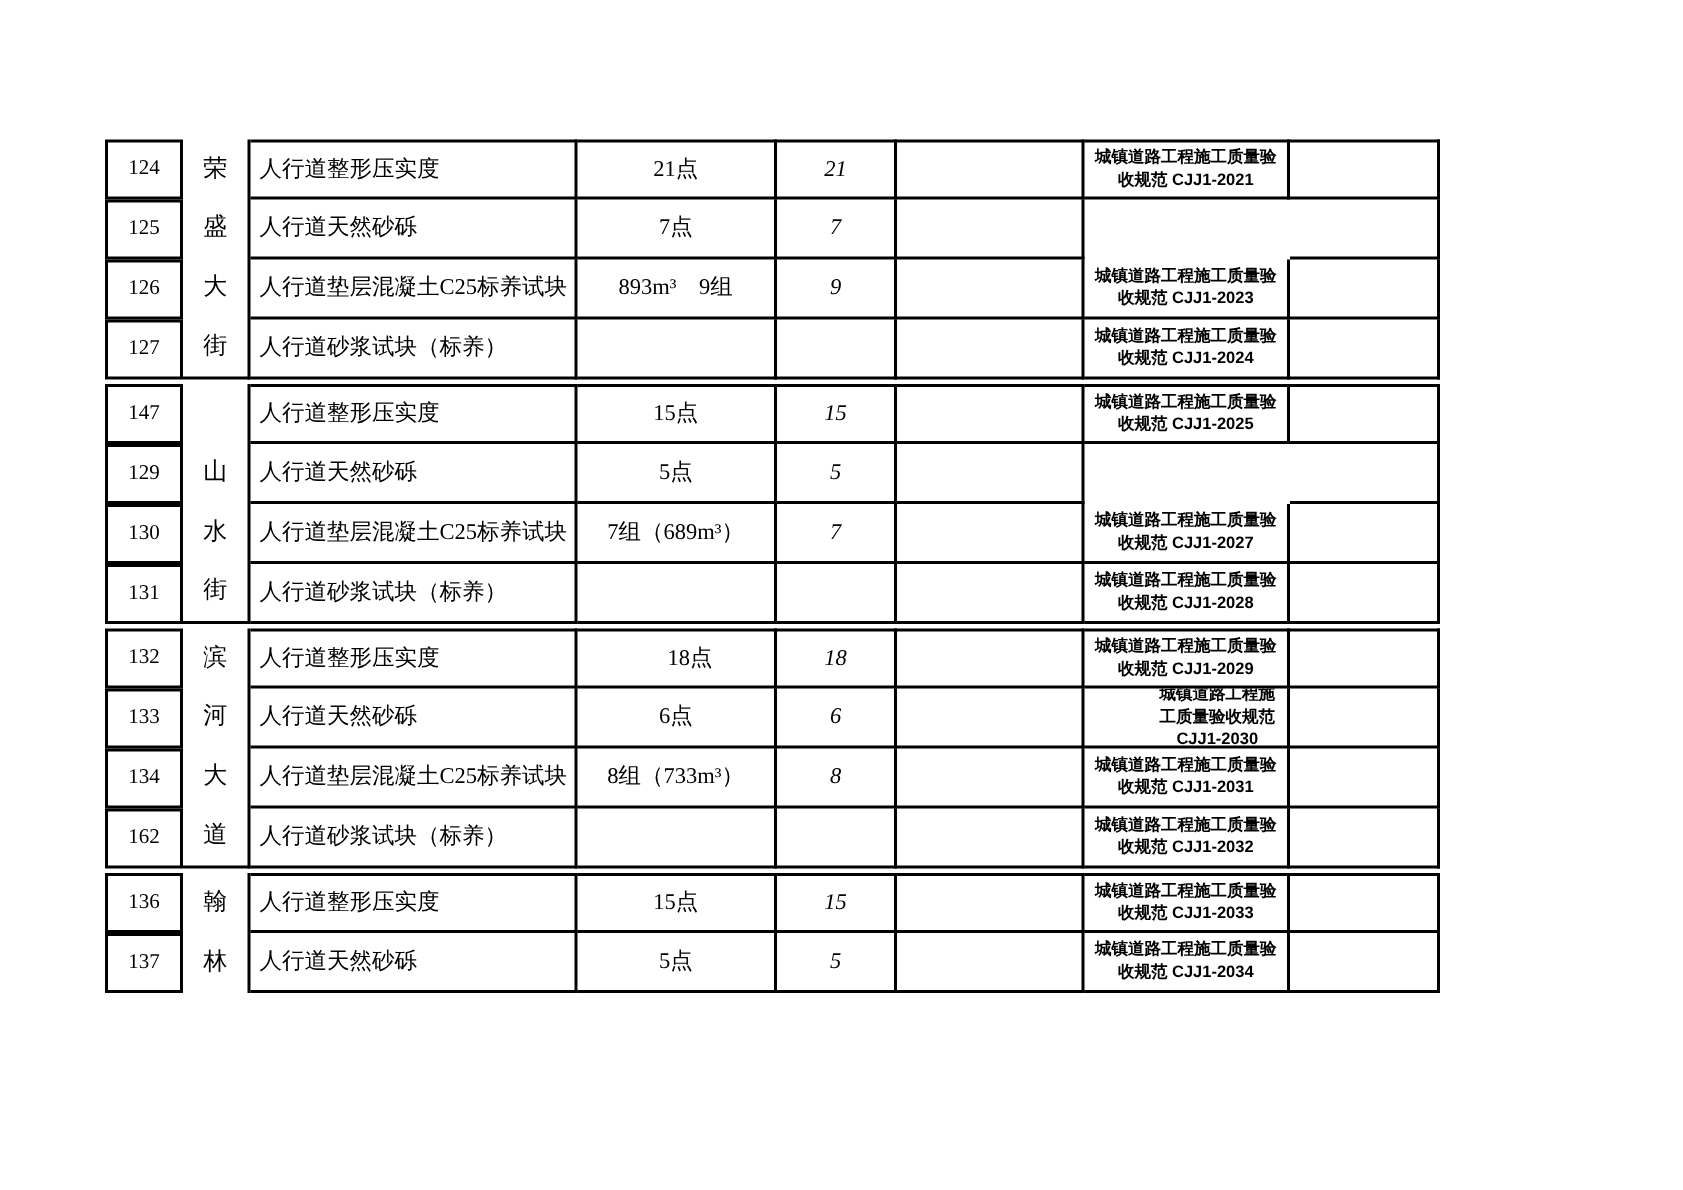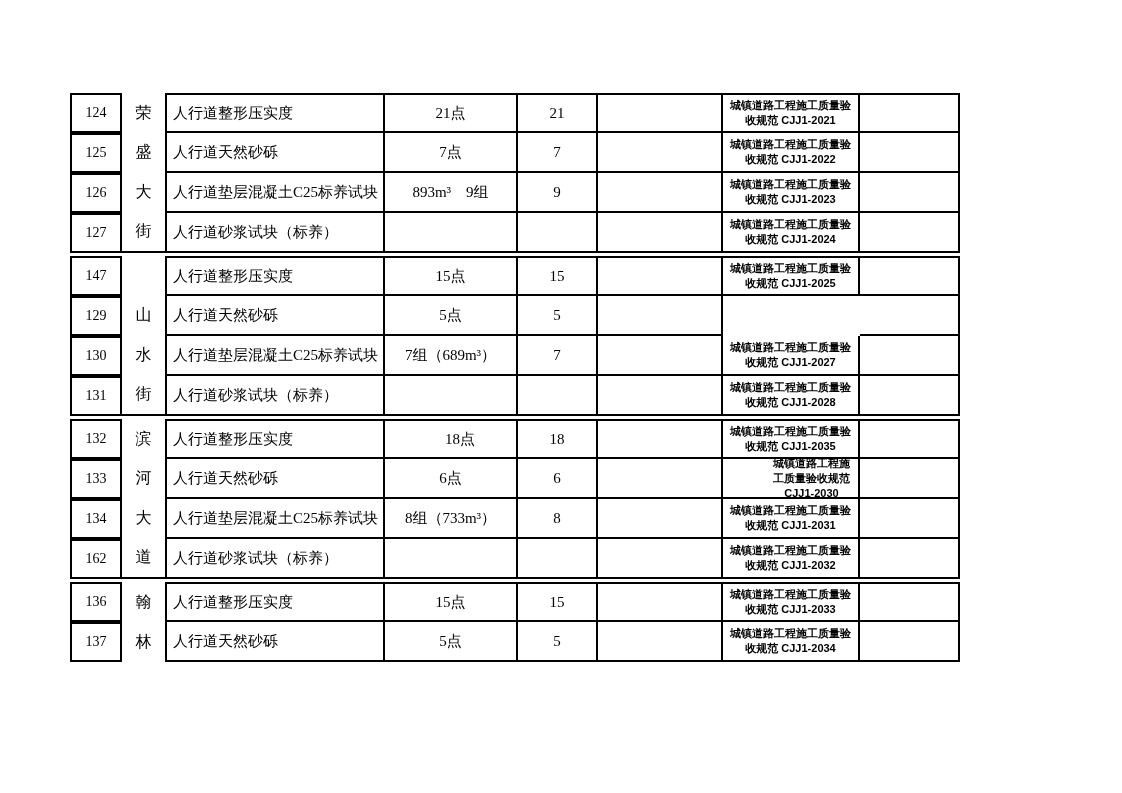--- a/index.html
+++ b/index.html
@@ -23,21 +23,21 @@
   .no-cell { border:2px solid #000; font-size:14px; grid-column:1; }
   
   .street-cell { grid-column:2; border-right:2px solid #000; flex-direction:column; padding:0; justify-content:flex-start; }
   .street-cell.bottom-line { border-bottom:2px solid #000; }
   .street-char { height:40px; display:flex; align-items:center; justify-content:center; font-size:16px; width:100%; }
   
   .b-cell { border-right:2px solid #000; border-bottom:2px solid #000; }
   .b-cell.row-first { border-top:2px solid #000; }
   .c-item { grid-column:3; justify-content:flex-start; padding-left:6px; }
   .c-qty  { grid-column:4; }
-  .c-cnt  { grid-column:5; }
+  .c-cnt  { grid-column:5;font-style:italic; }
   .c-blank1 { grid-column:6; }
   .c-std  {
     grid-column:7;
     font-family:"Liberation Sans","DejaVu Sans",sans-serif;
     font-weight:bold; font-size:11px; line-height:15px;
     text-align:center; padding:0 5px; word-break:break-all;
   }
   .c-blank2 { grid-column:8; }
 </style>
 </head>
@@ -59,21 +59,20 @@
         <div class="cell b-cell c-item row-first" style="grid-row: 1;">人行道整形压实度</div>
         <div class="cell b-cell c-qty row-first" style="grid-row: 1;">21点</div>
         <div class="cell b-cell c-cnt row-first" style="grid-row: 1;">21</div>
         <div class="cell b-cell c-blank1 row-first" style="grid-row: 1;"></div>
         <div class="cell b-cell c-std row-first" style="grid-row: 1;">城镇道路工程施工质量验收规范 CJJ1-2021</div>
         <div class="cell b-cell c-blank2 row-first" style="grid-row: 1;"></div>
         <div class="cell b-cell c-item" style="grid-row: 2;">人行道天然砂砾</div>
         <div class="cell b-cell c-qty" style="grid-row: 2;">7点</div>
         <div class="cell b-cell c-cnt" style="grid-row: 2;">7</div>
         <div class="cell b-cell c-blank1" style="grid-row: 2;"></div>
-        <div class="cell b-cell c-std" style="grid-row: 2;">城镇道路工程施工质量验收规范 CJJ1-2022</div>
         <div class="cell b-cell c-blank2" style="grid-row: 2;"></div>
         <div class="cell b-cell c-item" style="grid-row: 3;">人行道垫层混凝土C25标养试块</div>
         <div class="cell b-cell c-qty" style="grid-row: 3;">893m³　9组</div>
         <div class="cell b-cell c-cnt" style="grid-row: 3;">9</div>
         <div class="cell b-cell c-blank1" style="grid-row: 3;"></div>
         <div class="cell b-cell c-std" style="grid-row: 3;">城镇道路工程施工质量验收规范 CJJ1-2023</div>
         <div class="cell b-cell c-blank2" style="grid-row: 3;"></div>
         <div class="cell b-cell c-item" style="grid-row: 4;">人行道砂浆试块（标养）</div>
         <div class="cell b-cell c-qty" style="grid-row: 4;"></div>
         <div class="cell b-cell c-cnt" style="grid-row: 4;"></div>
@@ -124,21 +123,21 @@
         <div class="cell street-cell bottom-line" style="grid-row: 1 / span 4;">
           <div class="street-char">滨</div>
           <div class="street-char">河</div>
           <div class="street-char">大</div>
           <div class="street-char">道</div>
         </div>
         <div class="cell b-cell c-item row-first" style="grid-row: 1;">人行道整形压实度</div>
         <div class="cell b-cell c-qty row-first" style="grid-row: 1; padding-left: 19px;">18点</div>
         <div class="cell b-cell c-cnt row-first" style="grid-row: 1;">18</div>
         <div class="cell b-cell c-blank1 row-first" style="grid-row: 1;"></div>
-        <div class="cell b-cell c-std row-first" style="grid-row: 1;">城镇道路工程施工质量验收规范 CJJ1-2035</div>
+        <div class="cell b-cell c-std row-first" style="grid-row: 1;">城镇道路工程施工质量验收规范 CJJ1-2029</div>
         <div class="cell b-cell c-blank2 row-first" style="grid-row: 1;"></div>
         <div class="cell b-cell c-item" style="grid-row: 2;">人行道天然砂砾</div>
         <div class="cell b-cell c-qty" style="grid-row: 2;">6点</div>
         <div class="cell b-cell c-cnt" style="grid-row: 2;">6</div>
         <div class="cell b-cell c-blank1" style="grid-row: 2;"></div>
         <div class="cell b-cell c-std" style="grid-row: 2; padding-left: 47px;">城镇道路工程施工质量验收规范 CJJ1-2030</div>
         <div class="cell b-cell c-blank2" style="grid-row: 2;"></div>
         <div class="cell b-cell c-item" style="grid-row: 3;">人行道垫层混凝土C25标养试块</div>
         <div class="cell b-cell c-qty" style="grid-row: 3; text-align: right;">8组（733m³）</div>
         <div class="cell b-cell c-cnt" style="grid-row: 3;">8</div>

